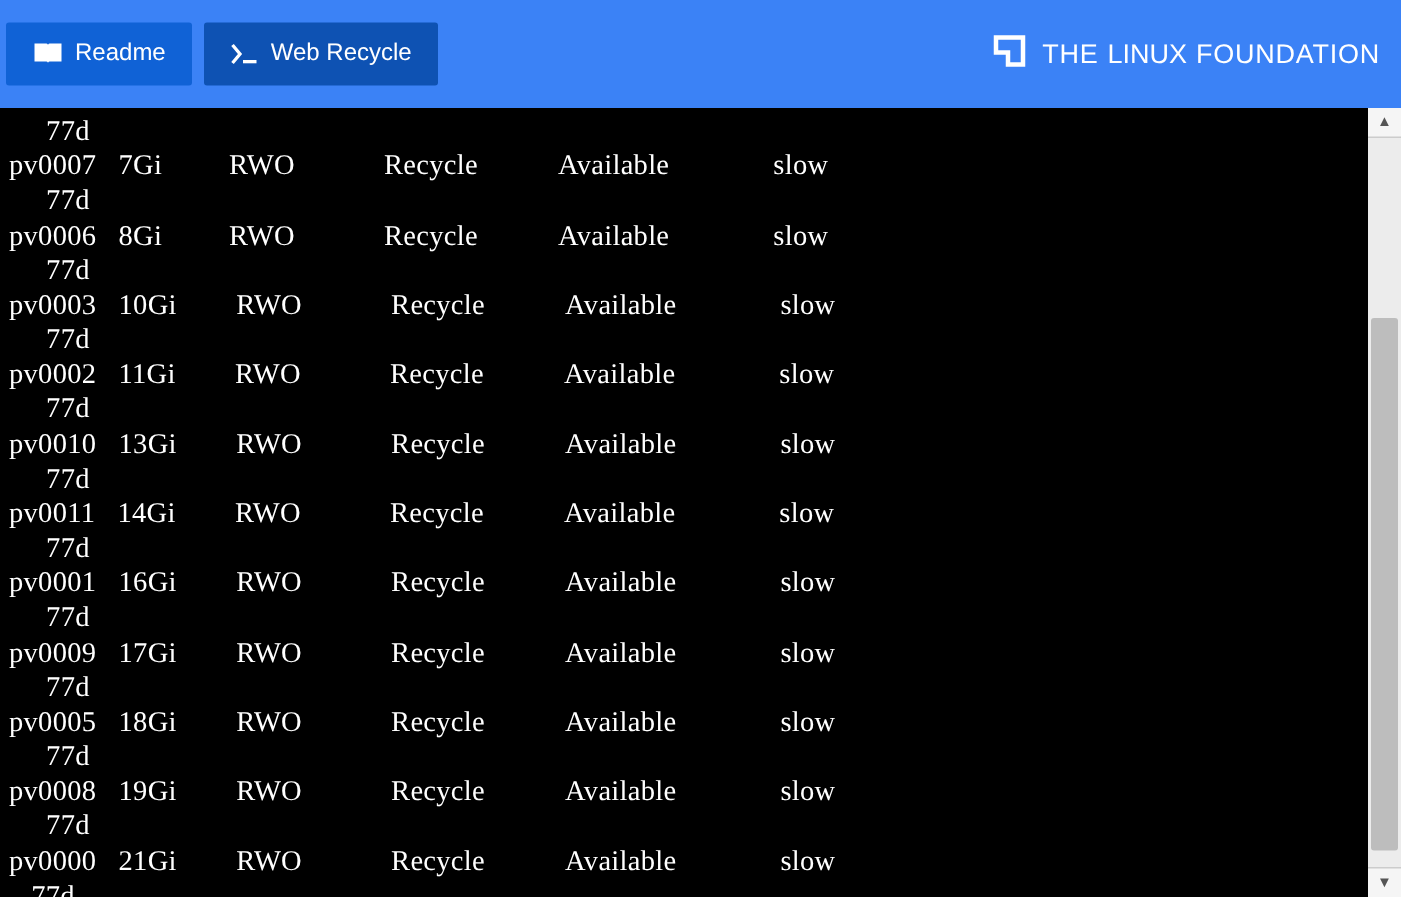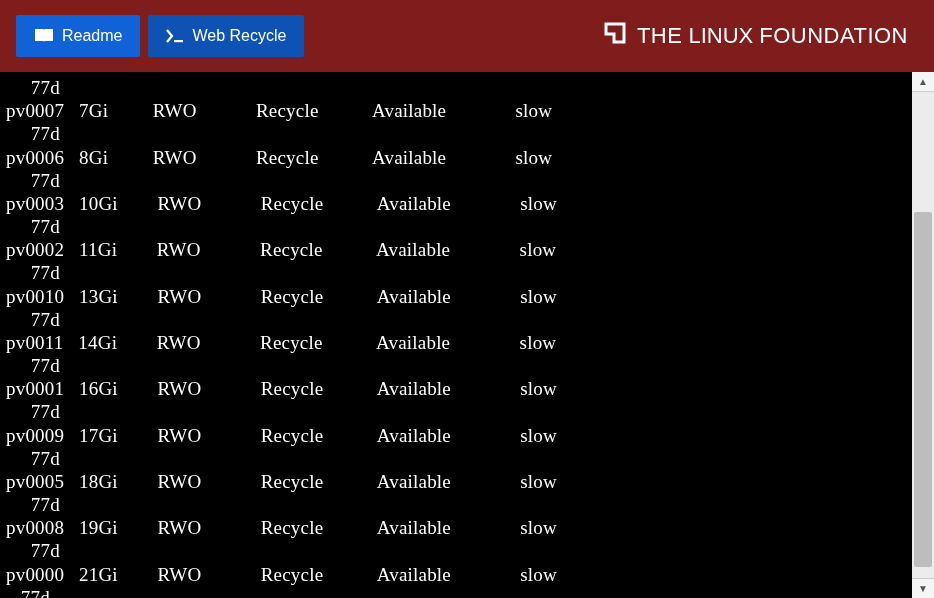--- a/index.html
+++ b/index.html
@@ -1,43 +1,43 @@
 <!DOCTYPE html>
 <html><head>
 <meta charset="utf-8">
 <style>
   * { margin: 0; padding: 0; box-sizing: border-box; }
   html, body { width: 934px; height: 598px; font-family: Arial, sans-serif; overflow: hidden; }
   .header {
-    background: #7f1d1d;
+    background: #3b82f6;
     height: 72px;
     display: flex;
     align-items: center;
     justify-content: space-between;
-    padding: 0 16px;
+    padding: 0 4px;
     gap: 46px;
   }
   .header-left { display: flex; gap: 8px; align-items: center; padding: 10px 0; }
   .btn {
     background: #0e52b3;
     color: #fff;
     border: none;
     padding: 12px 18px;
     font-size: 16px;
     cursor: pointer;
     display: flex;
     align-items: center;
     gap: 8px;
     border-radius: 2px;
   }
   .btn.active { background: #1062d6; }
   .btn-icon { display: inline-flex; }
   .brand {
     color: #fff;
-    font-size: 22px;
+    font-size: 18px;
     letter-spacing: 0.5px;
     display: flex;
     align-items: center;
     gap: 6px;
     font-weight: 300;
     padding-right: 10px;
   }
   .brand .bold { font-weight: 400; letter-spacing: 0; }
   .brand-icon { margin-right: 4px; }
   .terminal-wrap {

